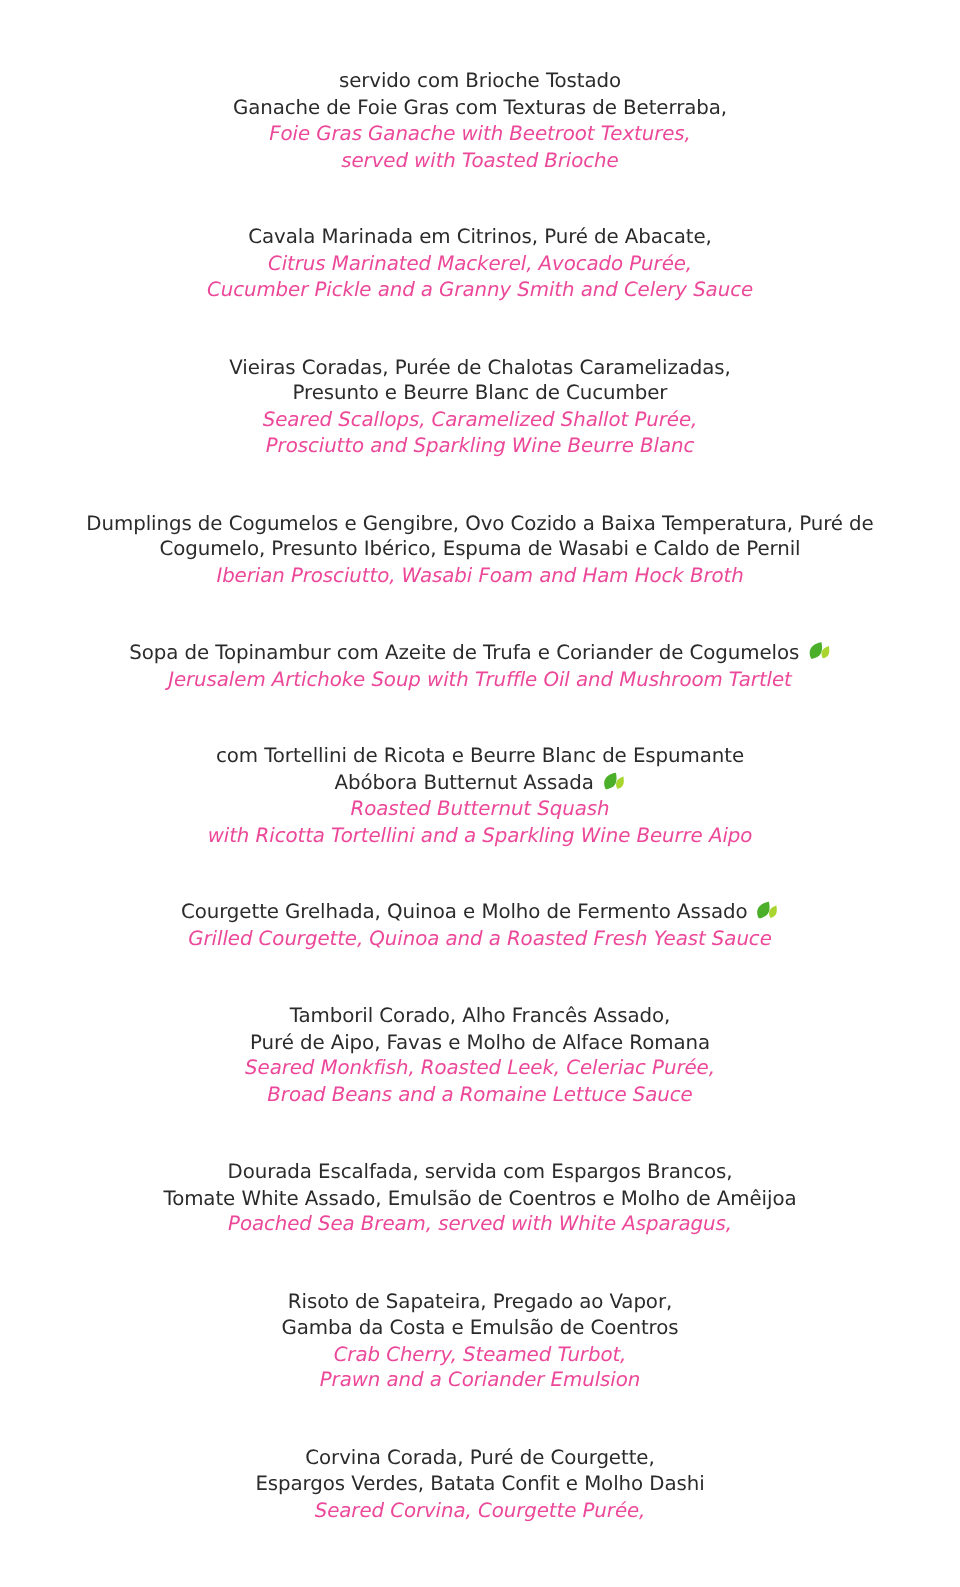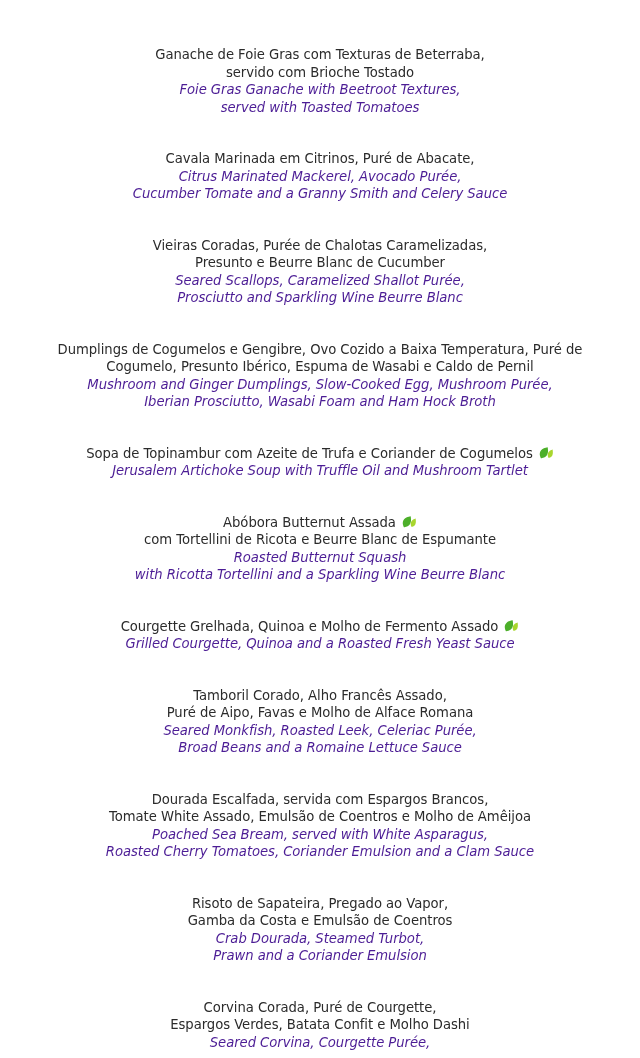--- a/index.html
+++ b/index.html
@@ -39,98 +39,96 @@
     white-space: nowrap;
   }
 
   .pt {
     font-style: normal;
     color: #2b2b2b;
   }
 
   .en {
     font-style: italic;
-    color: #4c1d95;
+    color: #ec4899;
   }
 
   .leaf-icon {
     display: inline-block;
     vertical-align: -2px;
     margin-left: 5px;
     width: 16px;
     height: 14px;
   }
   .leaf-icon svg { display: block; }
 </style>
 </head>
 <body>
 
 <div id="menu">
     <div class="course">
+      <span class="line pt"><span>servido com Brioche Tostado</span></span>
       <span class="line pt"><span>Ganache de Foie Gras com Texturas de Beterraba,</span></span>
-      <span class="line pt"><span>servido com Brioche Tostado</span></span>
       <span class="line en"><span>Foie Gras Ganache with Beetroot Textures,</span></span>
-      <span class="line en"><span>served with Toasted Tomatoes</span></span>
+      <span class="line en"><span>served with Toasted Brioche</span></span>
     </div>
     <div class="course">
       <span class="line pt"><span>Cavala Marinada em Citrinos, Puré de Abacate,</span></span>
       <span class="line en"><span>Citrus Marinated Mackerel, Avocado Purée,</span></span>
-      <span class="line en"><span>Cucumber Tomate and a Granny Smith and Celery Sauce</span></span>
+      <span class="line en"><span>Cucumber Pickle and a Granny Smith and Celery Sauce</span></span>
     </div>
     <div class="course">
       <span class="line pt"><span>Vieiras Coradas, Purée de Chalotas Caramelizadas,</span></span>
       <span class="line pt"><span>Presunto e Beurre Blanc de Cucumber</span></span>
       <span class="line en"><span>Seared Scallops, Caramelized Shallot Purée,</span></span>
       <span class="line en"><span>Prosciutto and Sparkling Wine Beurre Blanc</span></span>
     </div>
     <div class="course">
       <span class="line pt"><span>Dumplings de Cogumelos e Gengibre, Ovo Cozido a Baixa Temperatura, Puré de</span></span>
       <span class="line pt"><span>Cogumelo, Presunto Ibérico, Espuma de Wasabi e Caldo de Pernil</span></span>
-      <span class="line en"><span>Mushroom and Ginger Dumplings, Slow-Cooked Egg, Mushroom Purée,</span></span>
       <span class="line en"><span>Iberian Prosciutto, Wasabi Foam and Ham Hock Broth</span></span>
     </div>
     <div class="course">
       <span class="line pt"><span>Sopa de Topinambur com Azeite de Trufa e Coriander de Cogumelos</span><span class="leaf-icon"><svg viewBox="0 0 16 14" width="16" height="14" xmlns="http://www.w3.org/2000/svg">
             <path d="M9.6 1.2c0 0 -5.5 0.6 -7.3 4.4 -1.5 3.2 0.6 6.6 0.6 6.6 s3.9 -0.2 6.0 -3.0 c2.1 -2.8 0.7 -8.0 0.7 -8.0 z" fill="#4caf2a"></path>
             <path d="M14.6 3.6c0 0 -3.6 0.9 -4.6 3.6 -0.9 2.3 0.6 4.7 0.6 4.7 s2.6 -0.4 3.7 -2.4 c1.1 -2.0 0.3 -5.9 0.3 -5.9 z" fill="#a8d62e"></path>
           </svg></span></span>
       <span class="line en"><span>Jerusalem Artichoke Soup with Truffle Oil and Mushroom Tartlet</span></span>
     </div>
     <div class="course">
+      <span class="line pt"><span>com Tortellini de Ricota e Beurre Blanc de Espumante</span></span>
       <span class="line pt"><span>Abóbora Butternut Assada</span><span class="leaf-icon"><svg viewBox="0 0 16 14" width="16" height="14" xmlns="http://www.w3.org/2000/svg">
             <path d="M9.6 1.2c0 0 -5.5 0.6 -7.3 4.4 -1.5 3.2 0.6 6.6 0.6 6.6 s3.9 -0.2 6.0 -3.0 c2.1 -2.8 0.7 -8.0 0.7 -8.0 z" fill="#4caf2a"></path>
             <path d="M14.6 3.6c0 0 -3.6 0.9 -4.6 3.6 -0.9 2.3 0.6 4.7 0.6 4.7 s2.6 -0.4 3.7 -2.4 c1.1 -2.0 0.3 -5.9 0.3 -5.9 z" fill="#a8d62e"></path>
           </svg></span></span>
-      <span class="line pt"><span>com Tortellini de Ricota e Beurre Blanc de Espumante</span></span>
       <span class="line en"><span>Roasted Butternut Squash</span></span>
-      <span class="line en"><span>with Ricotta Tortellini and a Sparkling Wine Beurre Blanc</span></span>
+      <span class="line en"><span>with Ricotta Tortellini and a Sparkling Wine Beurre Aipo</span></span>
     </div>
     <div class="course">
       <span class="line pt"><span>Courgette Grelhada, Quinoa e Molho de Fermento Assado</span><span class="leaf-icon"><svg viewBox="0 0 16 14" width="16" height="14" xmlns="http://www.w3.org/2000/svg">
             <path d="M9.6 1.2c0 0 -5.5 0.6 -7.3 4.4 -1.5 3.2 0.6 6.6 0.6 6.6 s3.9 -0.2 6.0 -3.0 c2.1 -2.8 0.7 -8.0 0.7 -8.0 z" fill="#4caf2a"></path>
             <path d="M14.6 3.6c0 0 -3.6 0.9 -4.6 3.6 -0.9 2.3 0.6 4.7 0.6 4.7 s2.6 -0.4 3.7 -2.4 c1.1 -2.0 0.3 -5.9 0.3 -5.9 z" fill="#a8d62e"></path>
           </svg></span></span>
       <span class="line en"><span>Grilled Courgette, Quinoa and a Roasted Fresh Yeast Sauce</span></span>
     </div>
     <div class="course">
       <span class="line pt"><span>Tamboril Corado, Alho Francês Assado,</span></span>
       <span class="line pt"><span>Puré de Aipo, Favas e Molho de Alface Romana</span></span>
       <span class="line en"><span>Seared Monkfish, Roasted Leek, Celeriac Purée,</span></span>
       <span class="line en"><span>Broad Beans and a Romaine Lettuce Sauce</span></span>
     </div>
     <div class="course">
       <span class="line pt"><span>Dourada Escalfada, servida com Espargos Brancos,</span></span>
       <span class="line pt"><span>Tomate White Assado, Emulsão de Coentros e Molho de Amêijoa</span></span>
       <span class="line en"><span>Poached Sea Bream, served with White Asparagus,</span></span>
-      <span class="line en"><span>Roasted Cherry Tomatoes, Coriander Emulsion and a Clam Sauce</span></span>
     </div>
     <div class="course">
       <span class="line pt"><span>Risoto de Sapateira, Pregado ao Vapor,</span></span>
       <span class="line pt"><span>Gamba da Costa e Emulsão de Coentros</span></span>
-      <span class="line en"><span>Crab Dourada, Steamed Turbot,</span></span>
+      <span class="line en"><span>Crab Cherry, Steamed Turbot,</span></span>
       <span class="line en"><span>Prawn and a Coriander Emulsion</span></span>
     </div>
     <div class="course">
       <span class="line pt"><span>Corvina Corada, Puré de Courgette,</span></span>
       <span class="line pt"><span>Espargos Verdes, Batata Confit e Molho Dashi</span></span>
       <span class="line en"><span>Seared Corvina, Courgette Purée,</span></span>
     </div>
   </div>
 
 </body></html>

